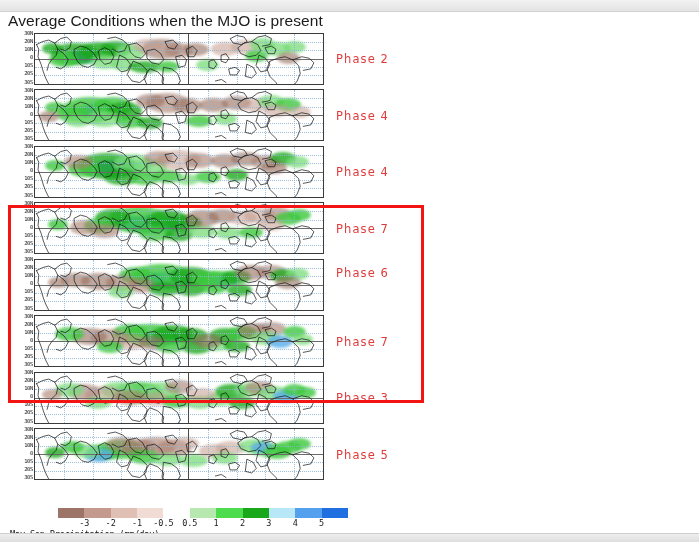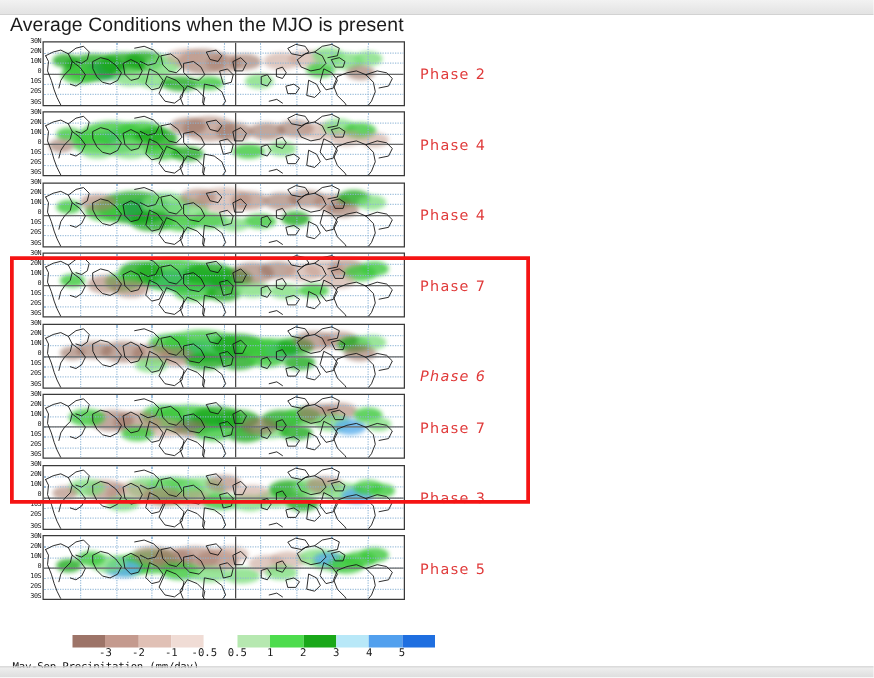--- a/index.html
+++ b/index.html
@@ -536,21 +536,21 @@
               <path d="M 304,18 L 312,16 L 318,20 L 316,26 L 308,26 Z"></path>
               <path d="M 258,6 L 266,2 L 276,4 L 280,10 L 272,14 L 262,12 Z"></path>
               <path d="M 310,36 L 320,32 L 330,30 L 340,34 L 348,42 L 350,52 L 346,62 L 338,72 L 330,80 L 322,86"></path>
               <path d="M 310,36 L 306,46 L 310,56 L 318,64 L 324,74 L 326,84"></path>
               <path d="M 340,34 L 352,30 L 362,32 L 368,38 L 364,46 L 354,48"></path>
               <path d="M 280,40 L 288,44 L 292,52 L 286,58 L 278,56 Z"></path>
               <path d="M 256,46 L 264,44 L 270,48 L 266,54 L 258,54 Z"></path>
             </svg>
           </div>
         </div>
-        <div class="phase-label" style="top: 264px; font-style: italic;">Phase 6</div>
+        <div class="phase-label" style="top: 236px;">Phase 6</div>
         <div class="panel-row" style="top: 282.5px;">
           <div class="panel-axis">
             <div class="axis-tick" style="top: 1.2px;">30N</div>
             <div class="axis-tick" style="top: 9.25px;">20N</div>
             <div class="axis-tick" style="top: 17.3px;">10N</div>
             <div class="axis-tick" style="top: 25.35px;">0</div>
             <div class="axis-tick" style="top: 33.4px;">10S</div>
             <div class="axis-tick" style="top: 41.45px;">20S</div>
             <div class="axis-tick" style="top: 49.5px;">30S</div>
           </div>

